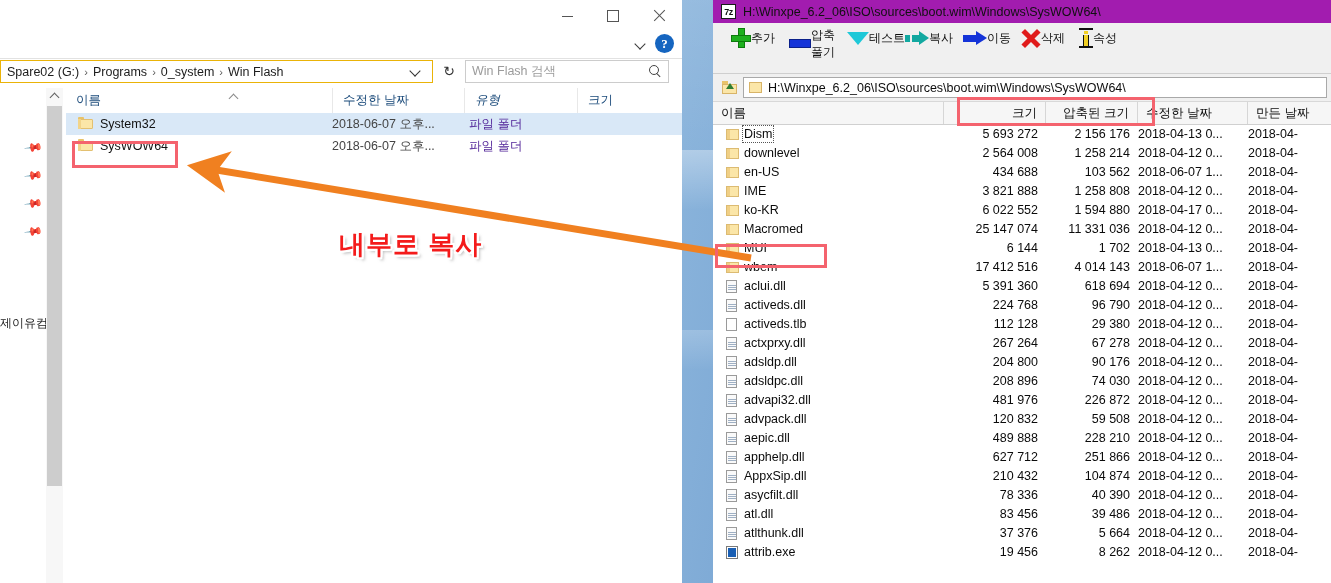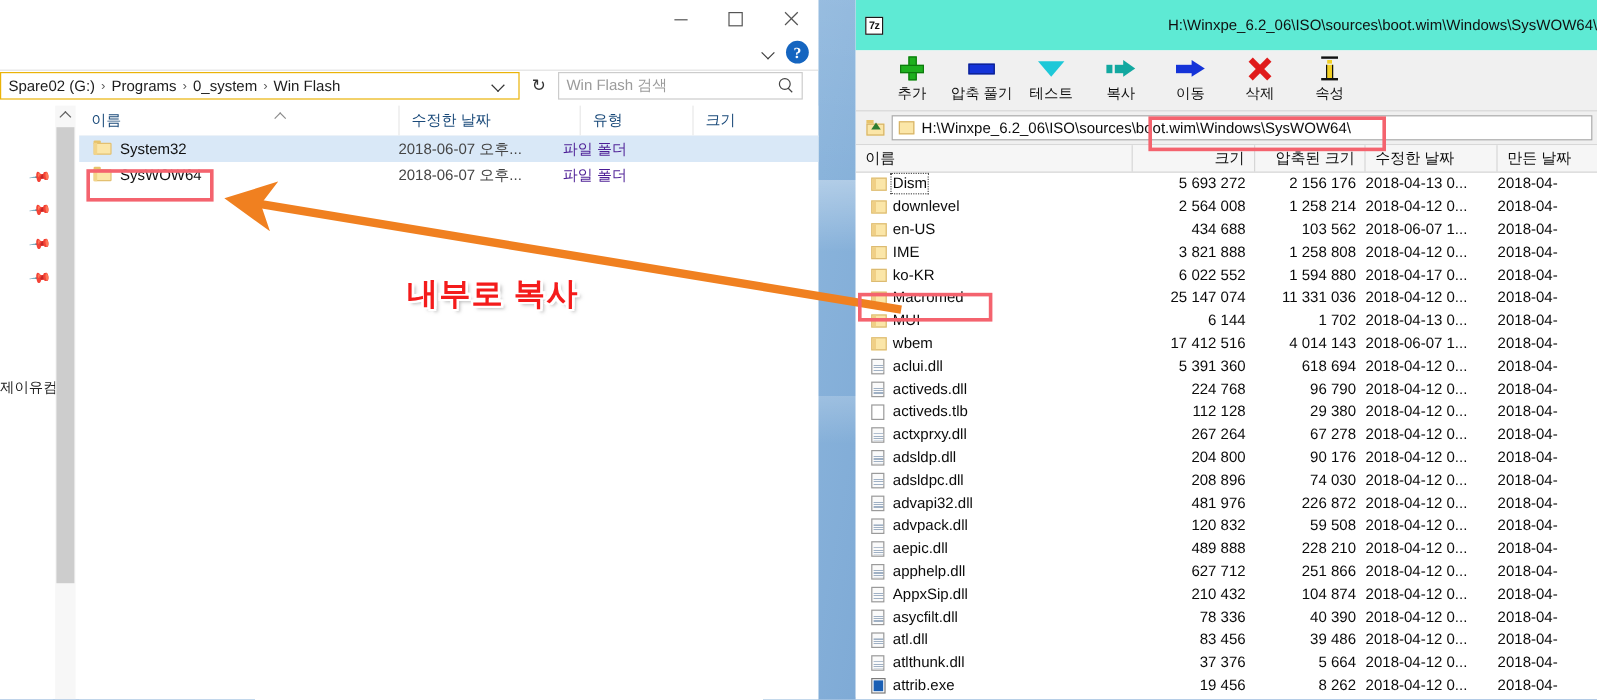--- a/index.html
+++ b/index.html
@@ -71,21 +71,21 @@
   .mag:before{content:"";position:absolute;left:0;top:0;width:8px;height:8px;border:1.4px solid #444;border-radius:50%;}
   .mag:after{content:"";position:absolute;left:8px;top:8px;width:5px;height:1.4px;background:#444;transform:rotate(45deg);transform-origin:0 0;}
 
   
   #exp-colhdr{position:absolute;left:66px;top:88px;width:616px;height:25px;background:#fff;
     border-bottom:1px solid #e3e3e3;}
   .exp-col{position:absolute;top:0;height:25px;display:flex;align-items:center;
     font-size:12.5px;color:#1a4a7a;border-left:1px solid #e8e8e8;padding-left:10px;box-sizing:border-box;}
   #exp-col-name{left:0;width:266px;border-left:none;}
   #exp-col-date{left:266px;width:137px;}
-  #exp-col-type{left:417px;width:108px;}
+  #exp-col-type{left:398px;width:108px;font-style:italic;}
   #exp-col-size{left:511px;width:105px;}
   #exp-sortcaret{position:absolute;left:163px;top:5px;width:10px;height:6px;}
   #exp-sortcaret:before{content:"";position:absolute;left:1px;top:2px;width:6px;height:6px;
     border-left:1.2px solid #8a8a8a;border-top:1.2px solid #8a8a8a;transform:rotate(45deg);}
 
   
   #exp-navpane{position:absolute;left:0;top:88px;width:44px;height:495px;background:#fff;}
   .pin{position:absolute;width:13px;height:13px;color:#8c9aa8;font-size:12px;
     transform:rotate(38deg);}
   #exp-navlabel{position:absolute;left:0;top:227px;font-size:12px;color:#1c1c1c;white-space:nowrap;}
@@ -109,31 +109,31 @@
   .folder-ic .tab{position:absolute;left:0;top:0;width:6px;height:3px;background:#e8c36a;
     border-radius:1px 1px 0 0;}
   .folder-ic .body{position:absolute;left:0;top:2px;width:15px;height:10px;background:#fbe6a8;
     border:1px solid #e3c071;box-sizing:border-box;border-radius:0 1px 1px 1px;}
   .folder-ic .spine{position:absolute;left:0;top:2px;width:3px;height:10px;background:#f2d489;}
 
   
   #sevenzip{
     position:absolute;left:713px;top:0;width:618px;height:583px;background:#ffffff;overflow:hidden;
   }
-  #sz-title{height:42px;background:#5eead4;display:flex;align-items:center;padding-left:8px;justify-content:space-between;}
+  #sz-title{height:23px;background:#a21caf;display:flex;align-items:center;padding-left:8px;}
   #sz-title .ic7z{width:15px;height:15px;background:#ffffff;border:1.5px solid #1a1a1a;
     display:flex;align-items:center;justify-content:center;font-size:9px;font-weight:bold;
     color:#111;box-sizing:border-box;letter-spacing:-.5px;}
   #sz-title .txt{margin-left:7px;font-size:12.5px;color:#101010;white-space:nowrap;}
   #sz-menu{height:22px;background:#f0f0f0;display:flex;align-items:center;padding-left:8px;gap:14px;
     border-bottom:1px solid #e0e0e0;}
   #sz-menu span{font-size:12.5px;color:#121212;cursor:default;}
   #sz-toolbar{height:50px;background:#f0f0f0;display:flex;align-items:flex-start;padding-left:18px;
     border-bottom:1px solid #cfcfcf;}
-  .tb-item{width:58px;display:flex;flex-direction:column;align-items:center;padding-top:3px;}
+  .tb-item{width:58px;display:flex;align-items:center;padding-top:3px;}
   .tb-ic{height:24px;display:flex;align-items:center;justify-content:center;}
   .tb-lb{font-size:12px;color:#0f0f0f;margin-top:1px;}
 
   
   .g-plus{position:relative;width:20px;height:20px;}
   .g-plus:before,.g-plus:after{content:"";position:absolute;background:#1eb01e;border:1px solid #0d7a0d;box-sizing:border-box;}
   .g-plus:before{left:7px;top:0;width:7px;height:20px;}
   .g-plus:after{left:0;top:7px;width:20px;height:7px;}
   .g-bar{width:22px;height:9px;background:#1433d8;border:1px solid #0a1f8a;box-sizing:border-box;}
   .g-chev{width:0;height:0;border-left:11px solid transparent;border-right:11px solid transparent;

